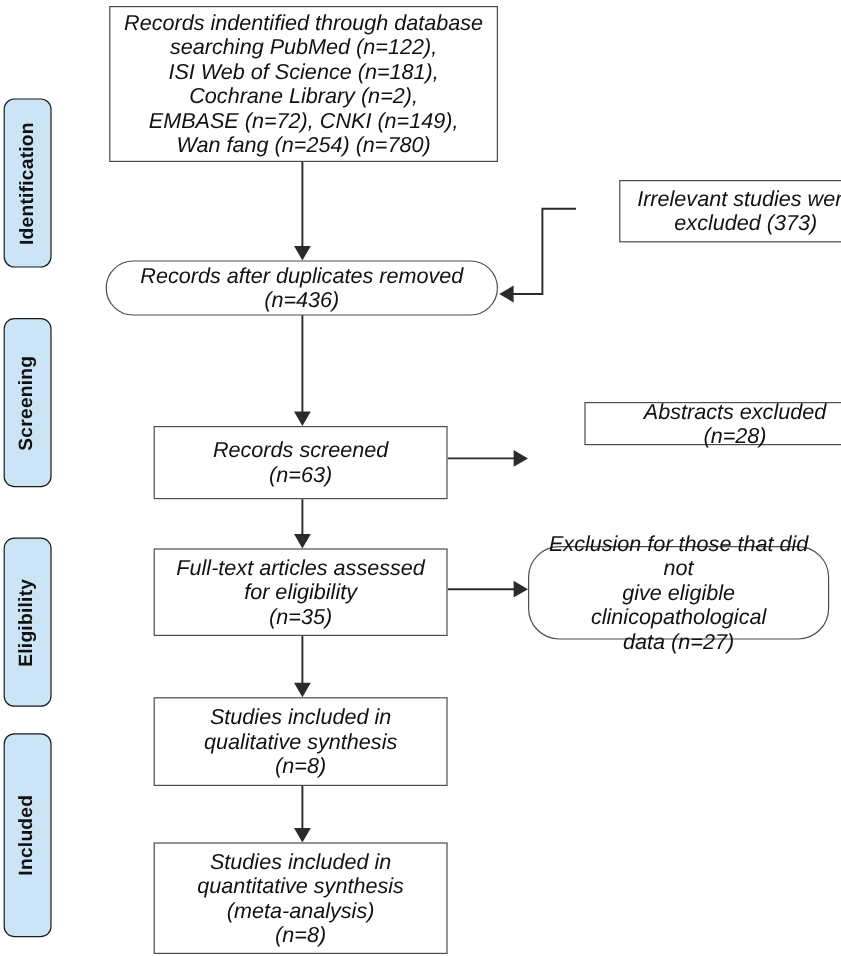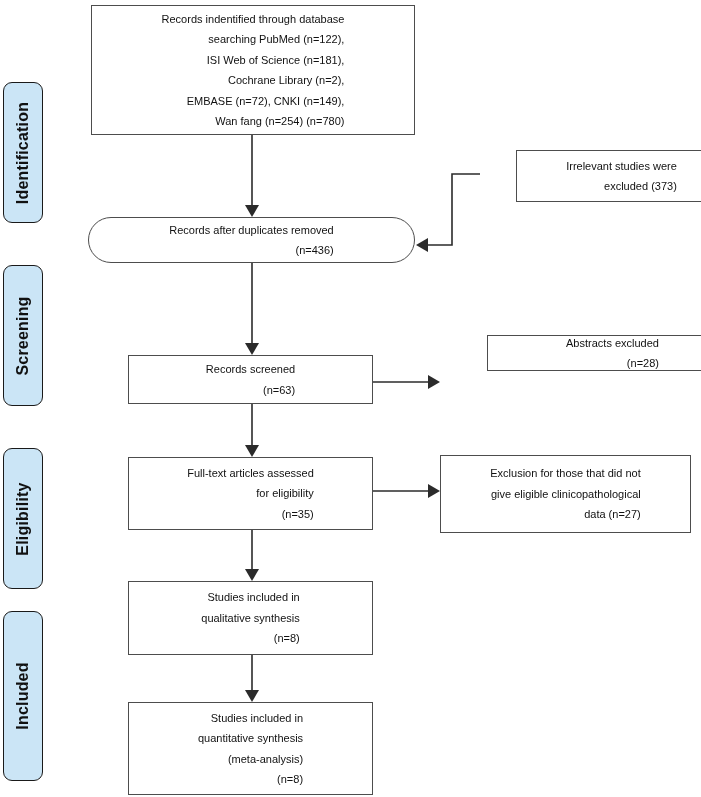--- a/index.html
+++ b/index.html
@@ -28,25 +28,26 @@
   .conn { stroke: var(--connector); stroke-width: 1.6; fill: none; }
   .arrowhead { fill: var(--connector); stroke: none; }
   .flow-box {
     position: absolute;
     box-sizing: border-box;
     background: var(--box_fill);
     border: 1.6px solid var(--box_border);
     display: flex;
     align-items: center;
     justify-content: center;
-    text-align: right;
+    text-align: center;
     white-space: pre-line;
-    font-size: 11px;
+    font-size: 18px;
     line-height: 20.5px;
     padding: 2px 6px;
+    font-style: italic;
   }
   .stage-label {
     position: absolute;
     box-sizing: border-box;
     background: var(--stage_fill);
     border: 1.4px solid var(--stage_border);
     border-radius: 9px;
     display: flex;
     align-items: center;
     justify-content: center;
@@ -110,31 +111,31 @@
 Cochrane Library (n=2),
 EMBASE (n=72), CNKI (n=149),
 Wan fang (n=254) (n=780)</div>
 
   <div class="flow-box" style="left:480px; top:150px; width:211px; height:52px;margin-left:36px;">Irrelevant studies were
 excluded (373)</div>
 
   <div class="flow-box" style="left:88px; top:217px; width:327px; height:46px;border-radius:23px;">Records after duplicates removed
 (n=436)</div>
 
-  <div class="flow-box" style="left:128px; top:355px; width:245px; height:49px;">Records screened
+  <div class="flow-box" style="left:128px; top:355px; width:245px; height:61px;">Records screened
 (n=63)</div>
 
   <div class="flow-box" style="left:440px; top:335px; width:251px; height:36px;margin-left:47px;">Abstracts excluded
 (n=28)</div>
 
   <div class="flow-box" style="left:128px; top:457px; width:245px; height:73px;">Full-text articles assessed
 for eligibility
 (n=35)</div>
 
-  <div class="flow-box" style="left:440px; top:455px; width:251px; height:78px;">Exclusion for those that did not
+  <div class="flow-box" style="left:440px; top:455px; width:251px; height:78px;border-radius:26px;">Exclusion for those that did not
 give eligible clinicopathological
 data (n=27)</div>
 
   <div class="flow-box" style="left:128px; top:581px; width:245px; height:74px;">Studies included in
 qualitative synthesis
 (n=8)</div>
 
   <div class="flow-box" style="left:128px; top:702px; width:245px; height:93px;">Studies included in
 quantitative synthesis
 (meta-analysis)

